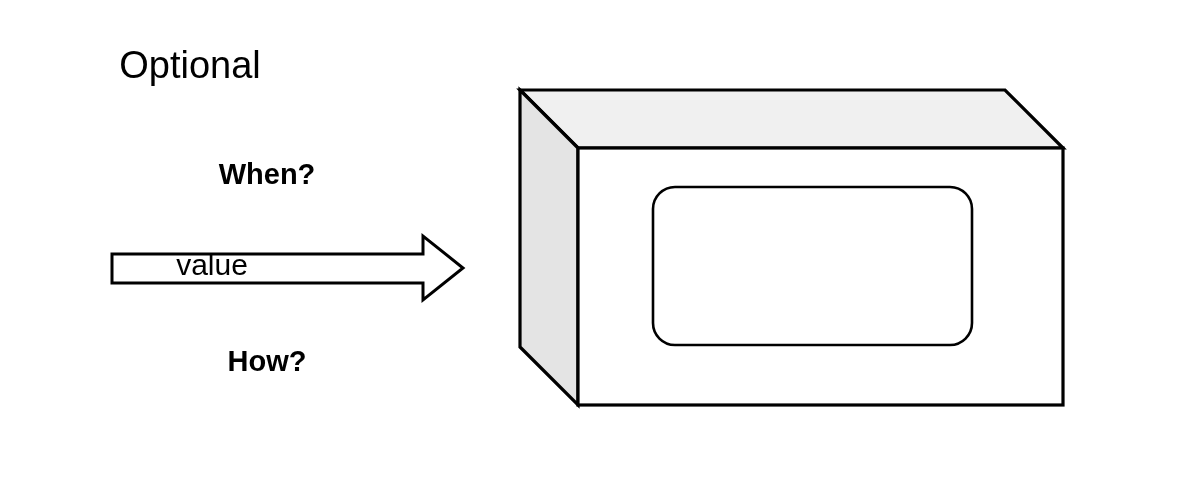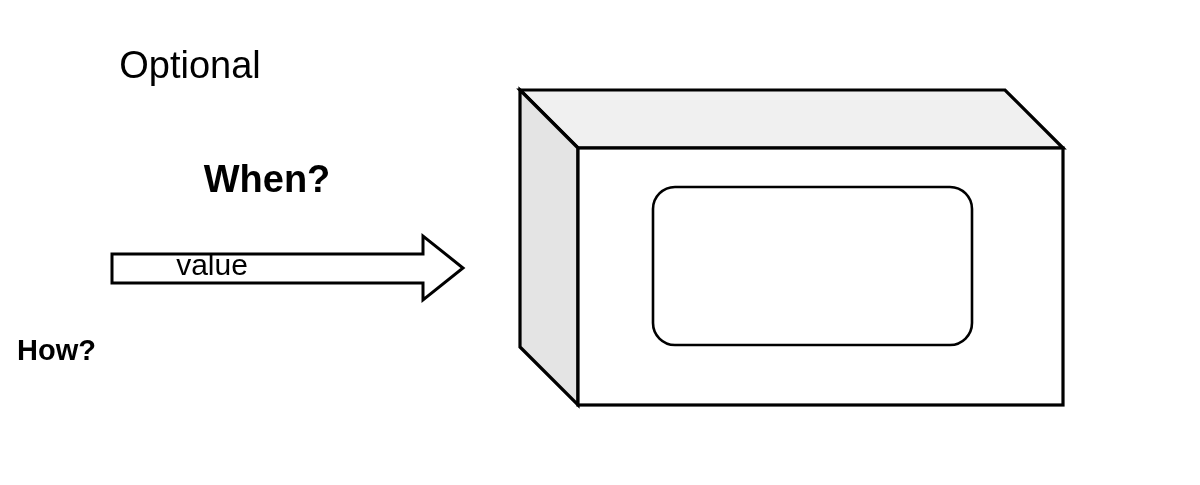--- a/index.html
+++ b/index.html
@@ -46,31 +46,30 @@
     text-align: center;
     transform: translateX(-388px);
     font-size: 30px;
     font-weight: 400;
   }
   .lbl-when {
     left: 0;
     top: 160px;
     width: 534px;
     text-align: center;
-    font-size: 38px;
+    font-size: 29px;
     font-weight: 700;
   }
   .lbl-how {
     left: 0;
-    top: 336px;
+    top: 347px;
     width: 534px;
-    text-align: left;
+    text-align: center;
     font-size: 29px;
     font-weight: 700;
-    padding-left: 17px;
   }
 </style>
 </head>
 <body>
 
 <div id="canvas">
 
   <svg id="scene" viewBox="0 0 1200 485">
 
     <polygon points="112,254 423,254 423,236 463,268 423,300 423,283 112,283" fill="#ffffff" stroke="#000000" stroke-width="3" stroke-linejoin="miter"></polygon>

